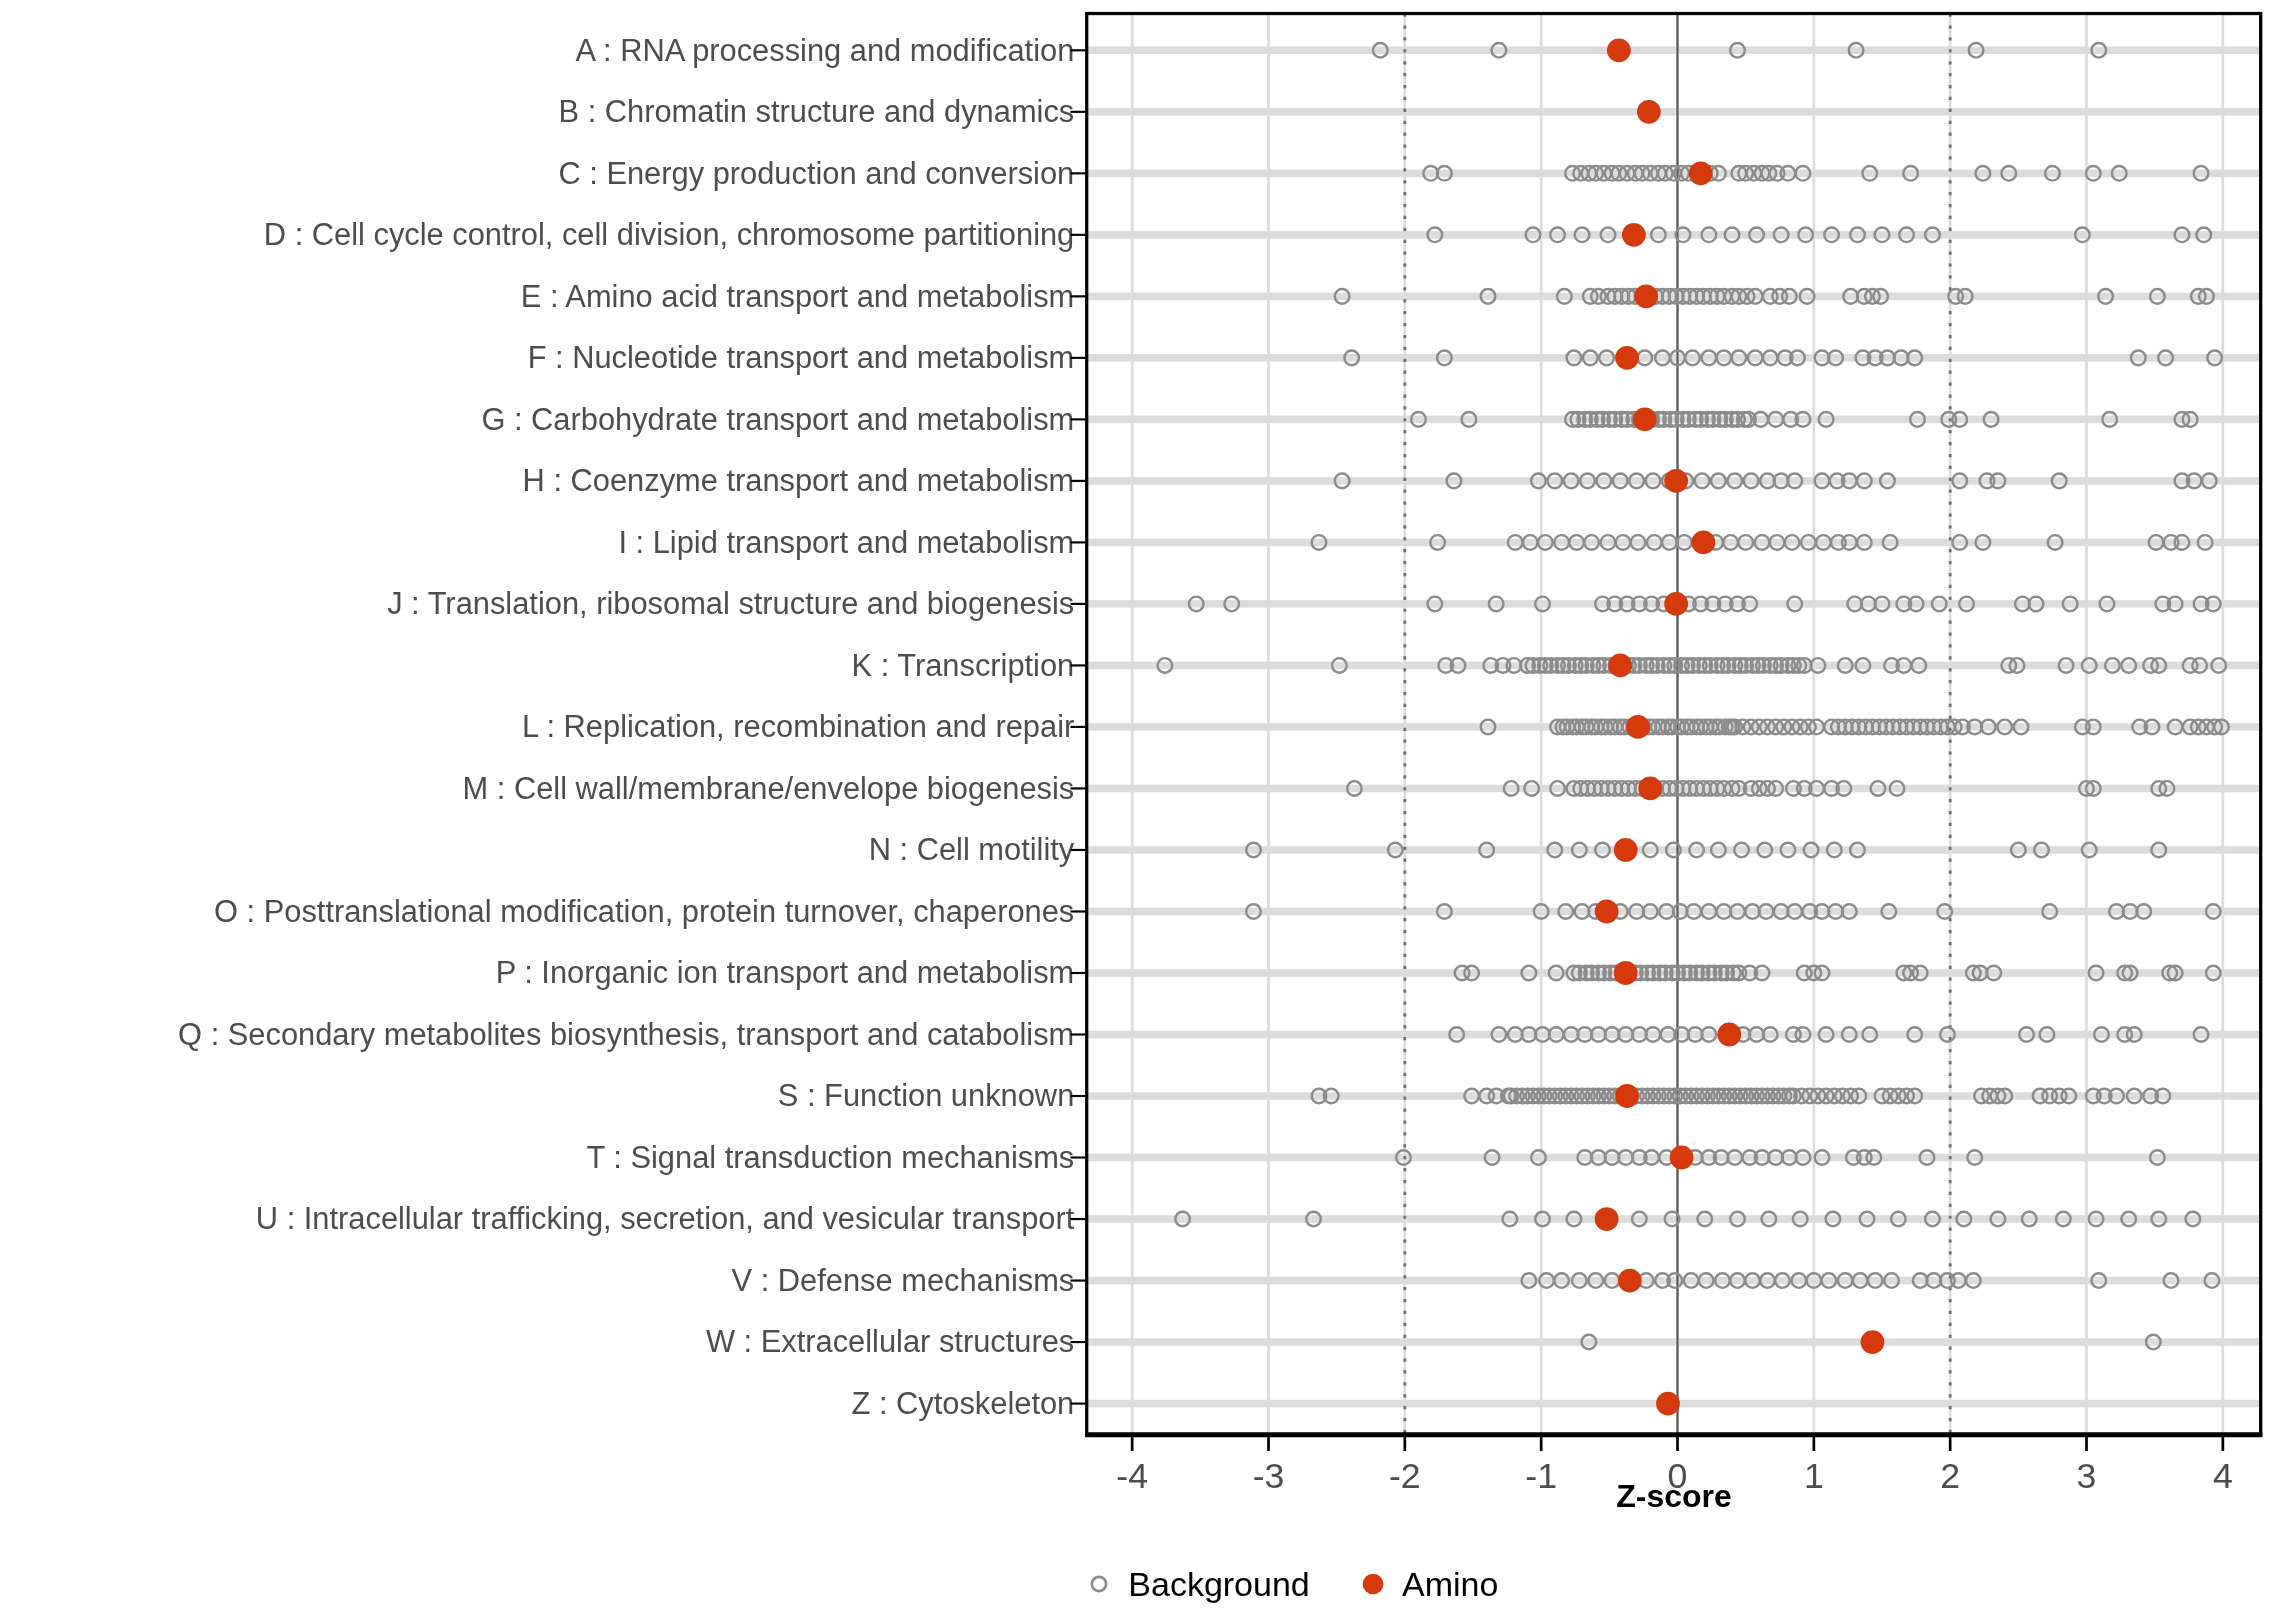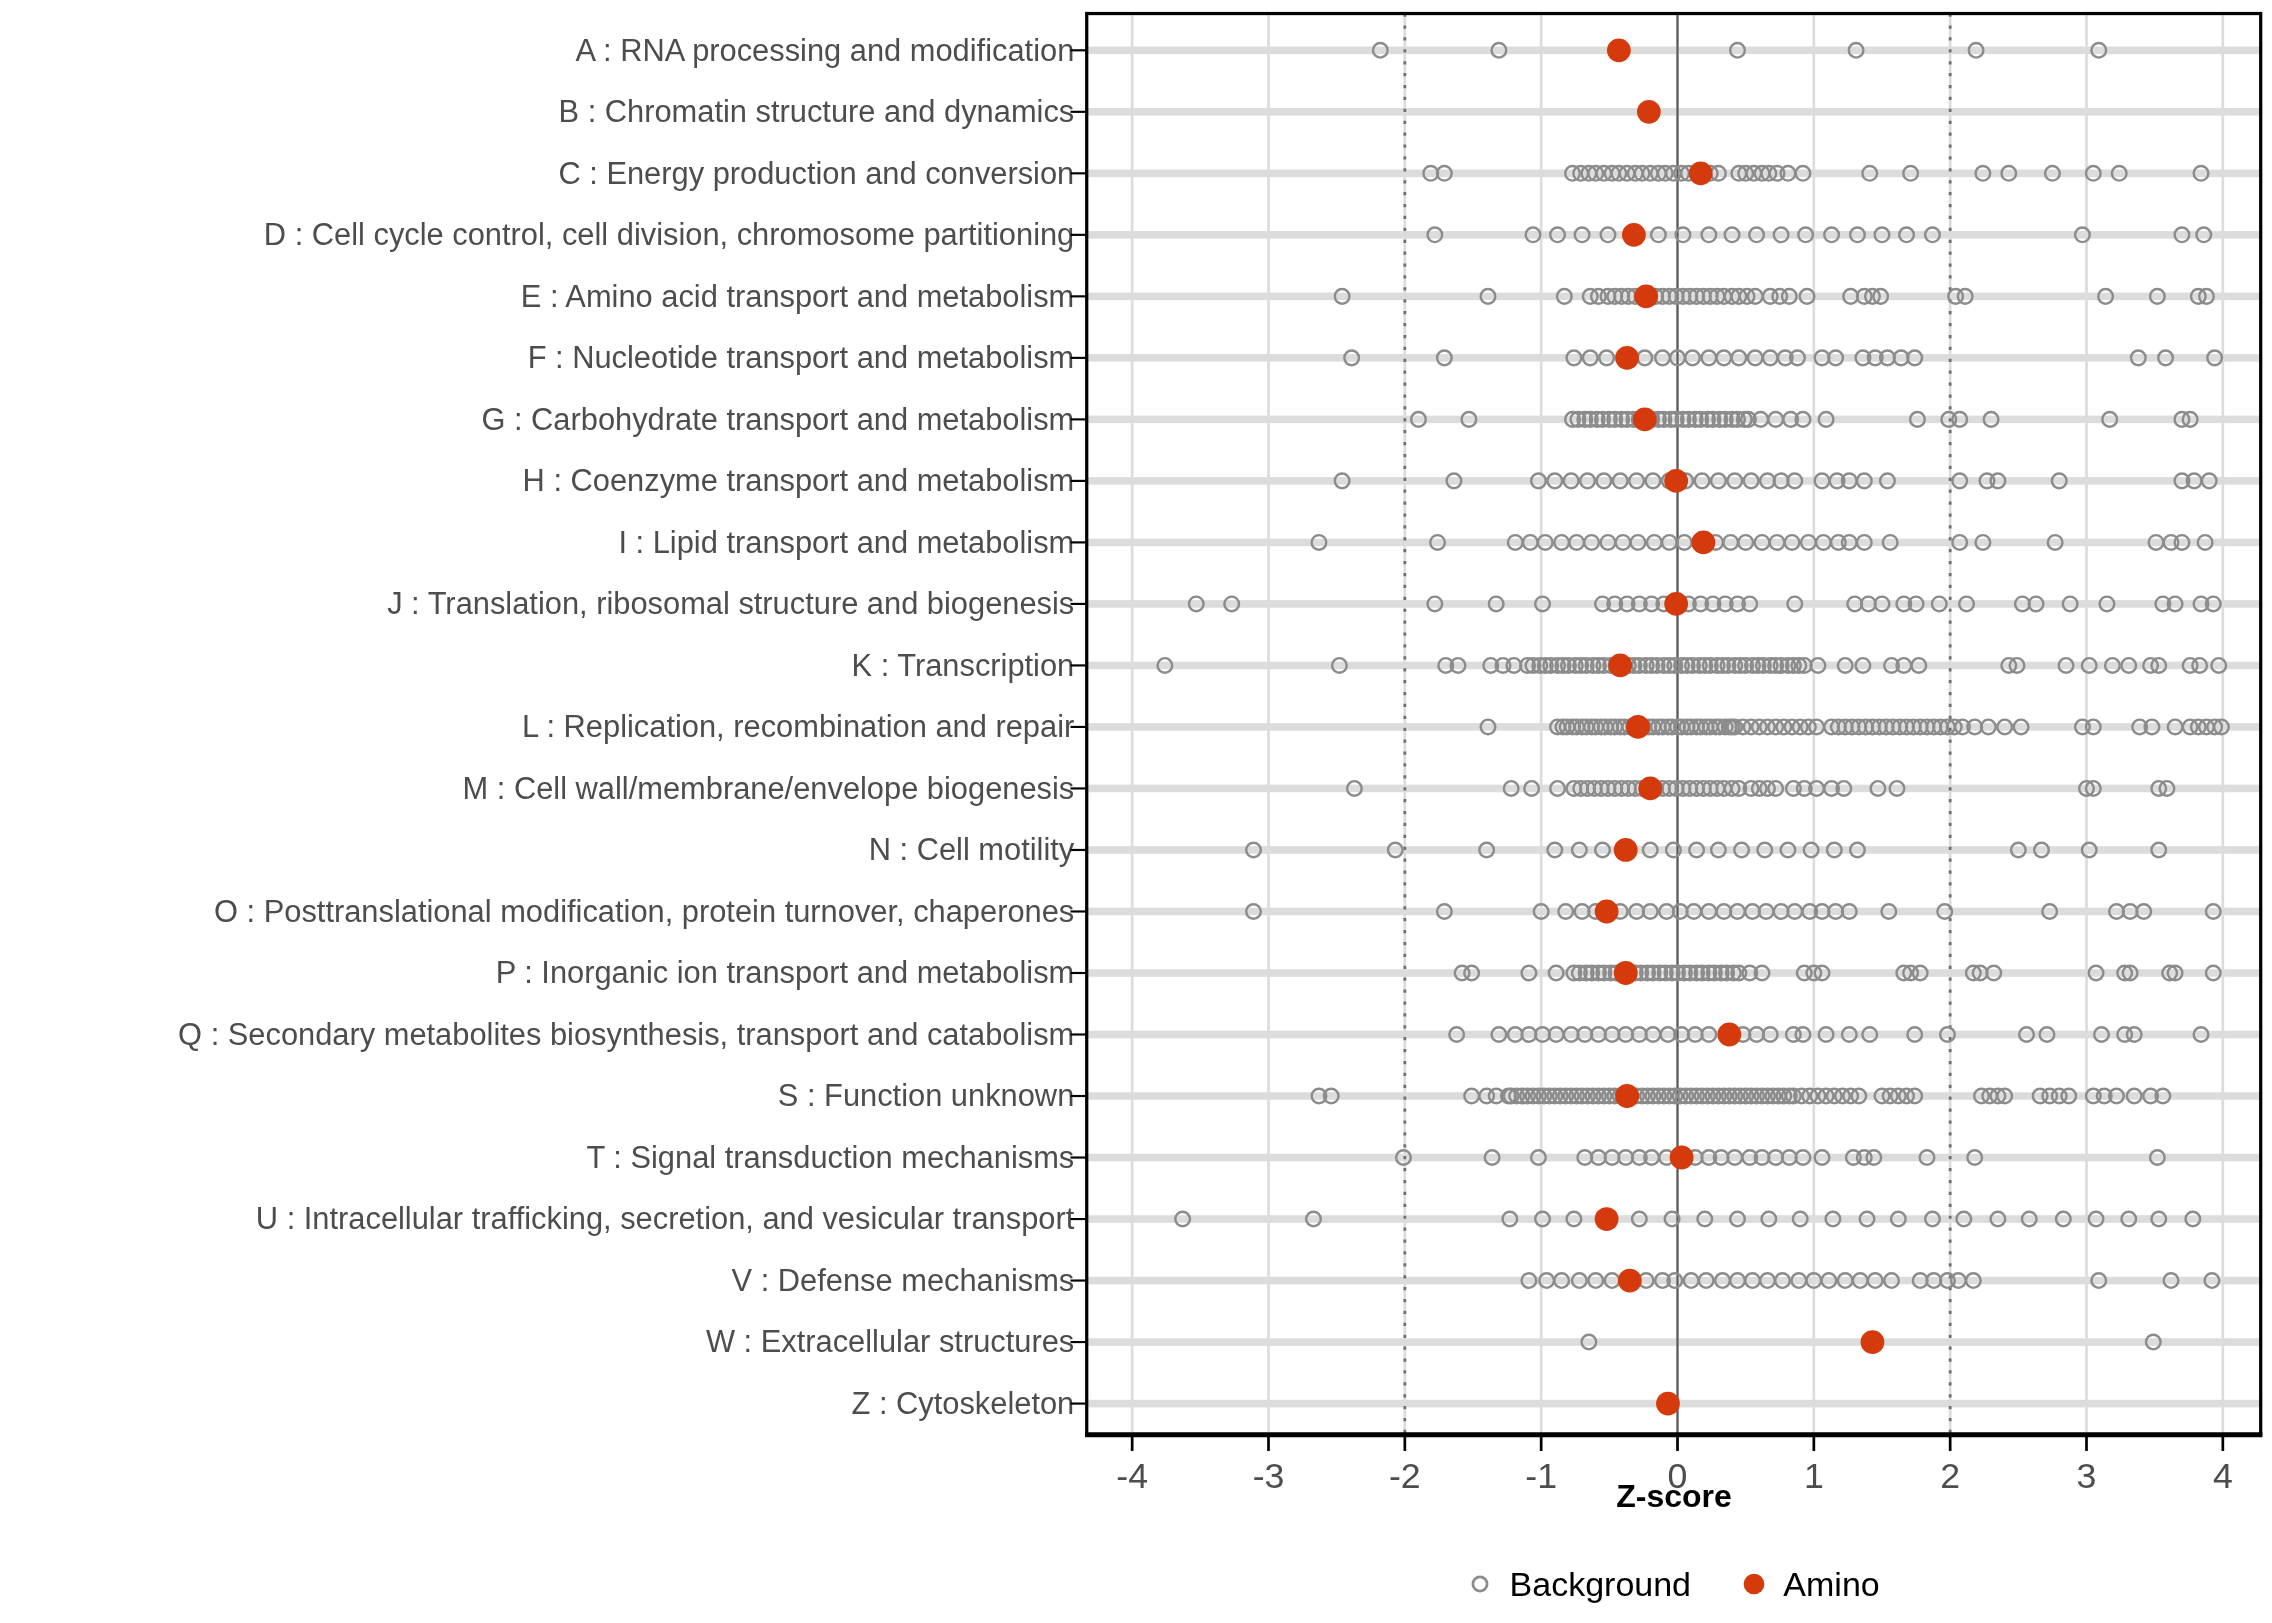--- a/index.html
+++ b/index.html
@@ -2,21 +2,21 @@
 <html style="font-size:8.7px"><head>
 <meta charset="utf-8">
 <style>
   html,body{margin:0;padding:0;background:#ffffff;}
   body{width:2273px;height:1623px;position:relative;font-family:"Liberation Sans", sans-serif;}
   #figure{position:absolute;inset:0;}
   #plot-svg{position:absolute;left:0;top:0;}
   .xlabel{position:absolute;left:1087px;width:1174px;top:1478px;text-align:center;
           font-size:32px;font-weight:bold;color:#000000;}
   .legend{position:absolute;left:1087px;width:1174px;top:1567px;display:flex;
-          justify-content:center;align-items:center;column-gap:51px;}
+          align-items:center;column-gap:51px;}
   .legend-item{display:flex;align-items:center;column-gap:17.3px;}
   .legend-label{font-size:34px;color:#000000;line-height:1;}
 </style>
 </head>
 <body>
 
 <div id="figure">
 
   <svg id="plot-svg" width="2273" height="1623" viewBox="0 0 4200 3000">
       <rect x="2008" y="86" width="2170" height="14" fill="#DCDCDC"></rect>

